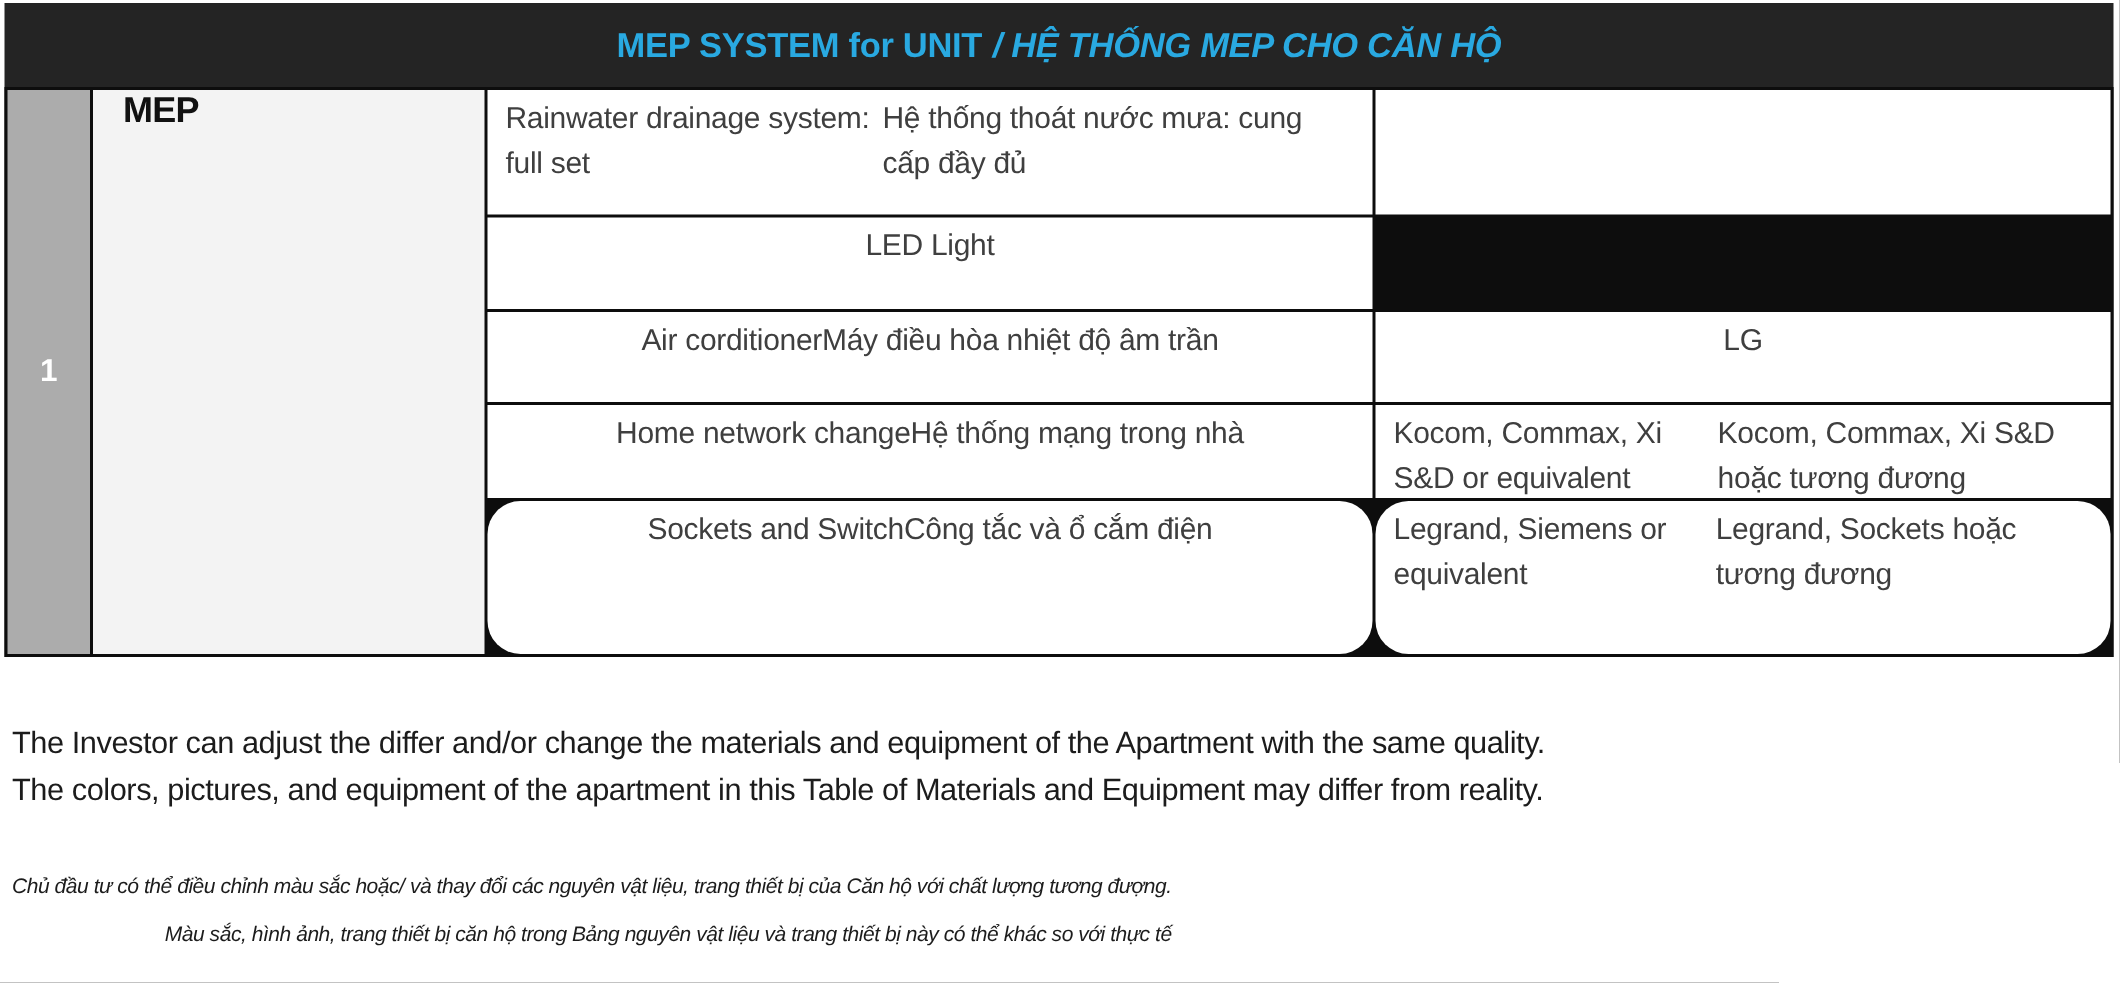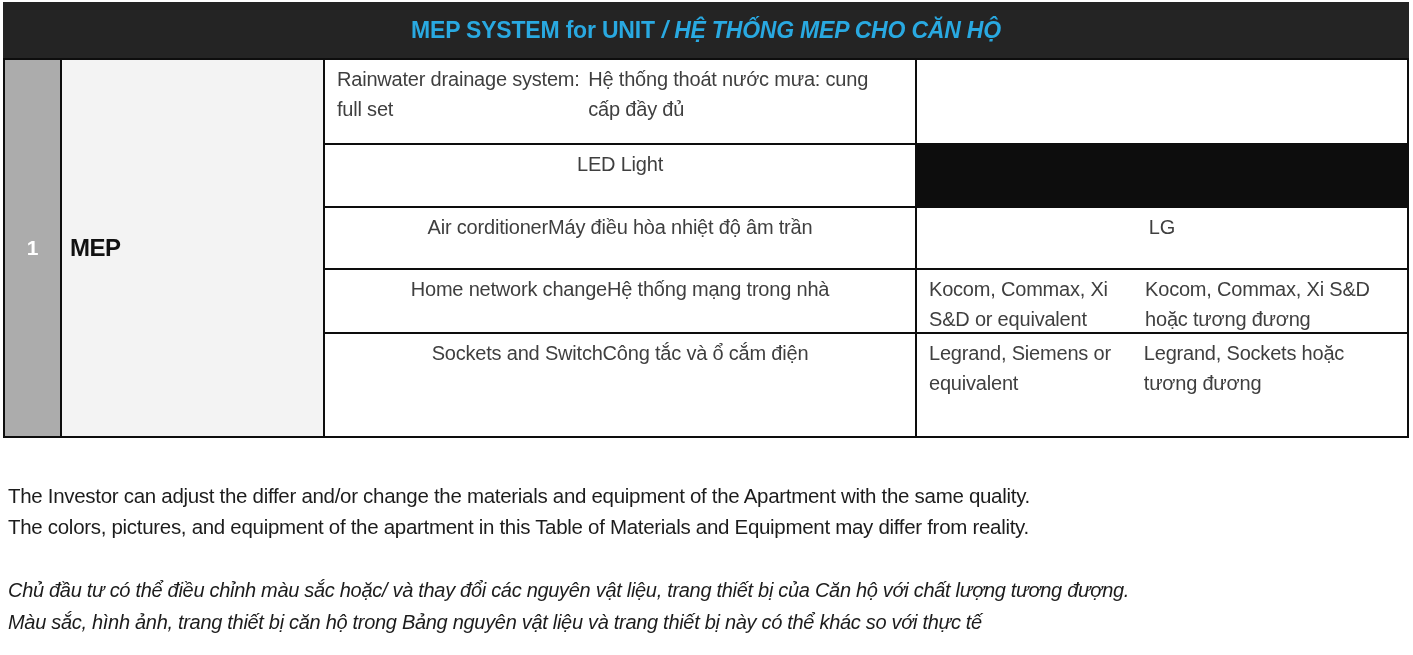--- a/index.html
+++ b/index.html
@@ -69,42 +69,43 @@
     position: absolute; left: 0; top: 0; width: 100%; height: 100%;
     display: flex; align-items: center; justify-content: center;
     color: #ffffff; font-weight: bold; font-size: 21px;
     z-index: 2;
   }
 
   
   .catcol {
     grid-column: 2; grid-row: 1 / 6;
     background: #f3f3f3;
-    display: flex; align-items: center;
-    padding-left: 8px;
+    display: flex; align-items: flex-start;
+    padding-left: 20px;
     box-sizing: border-box;
   }
   .catcol .cat { color: #111; font-size: 24px; font-weight: bold; letter-spacing: -0.5px; }
 
   .item  { grid-column: 3; }
   .brand { grid-column: 4; }
   .r1 { grid-row: 1; } .r2 { grid-row: 2; } .r3 { grid-row: 3; }
-  .r4 { grid-row: 4; } .r5 { grid-row: 5; }
+  .r4 { grid-row: 4; } .r5 { grid-row: 5; border-radius: 22px; }
 
   
   .disc-en {
     position: absolute; left: 8px; top: 480px;
     color: #1c1c1c; font-size: 20.5px; line-height: 31px;
     letter-spacing: -0.3px;
   }
   .disc-vi {
     position: absolute; left: 8px; top: 574px;
-    color: #1c1c1c; font-size: 20px; line-height: 32px;
+    color: #1c1c1c; font-size: 14px; line-height: 32px;
     font-style: italic; font-weight: 500;
     letter-spacing: -0.3px;
+    text-align: right;
   }
 </style>
 </head>
 <body>
 
 <div class="page">
 
   <div class="hdr">
     <span class="t-en">MEP SYSTEM for UNIT</span>
     <span class="t-vi">/ HỆ THỐNG MEP CHO CĂN HỘ</span>

